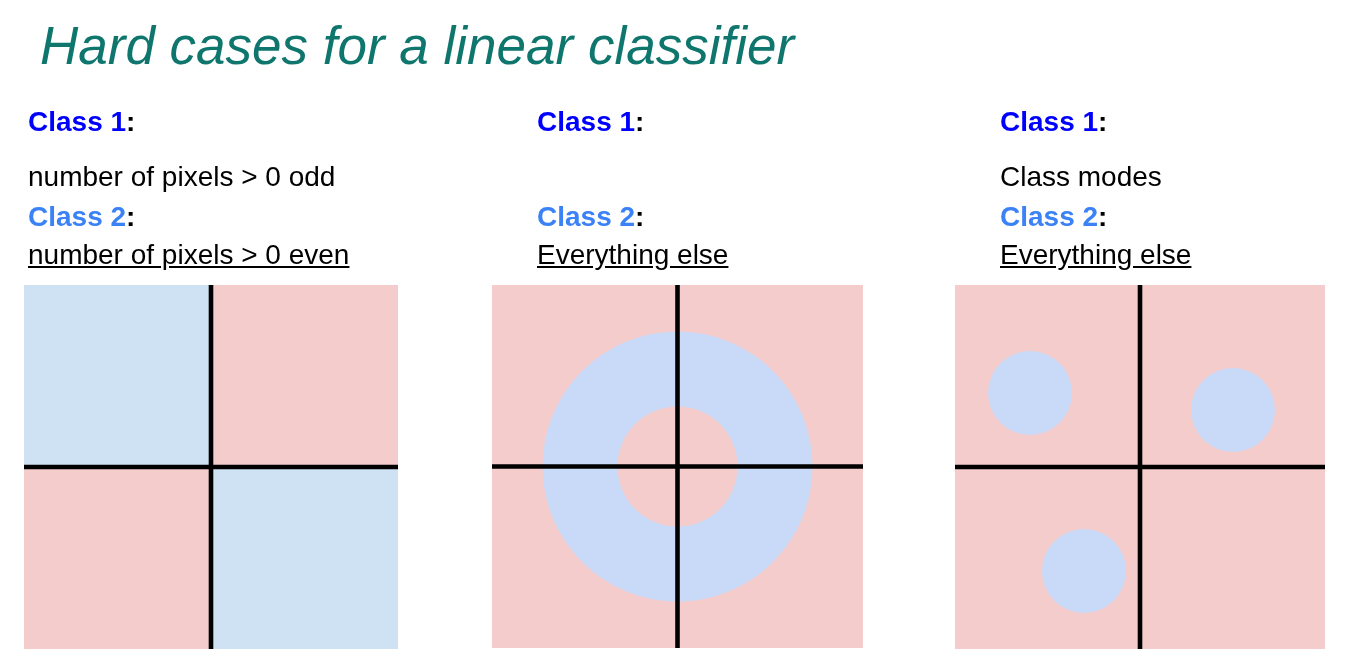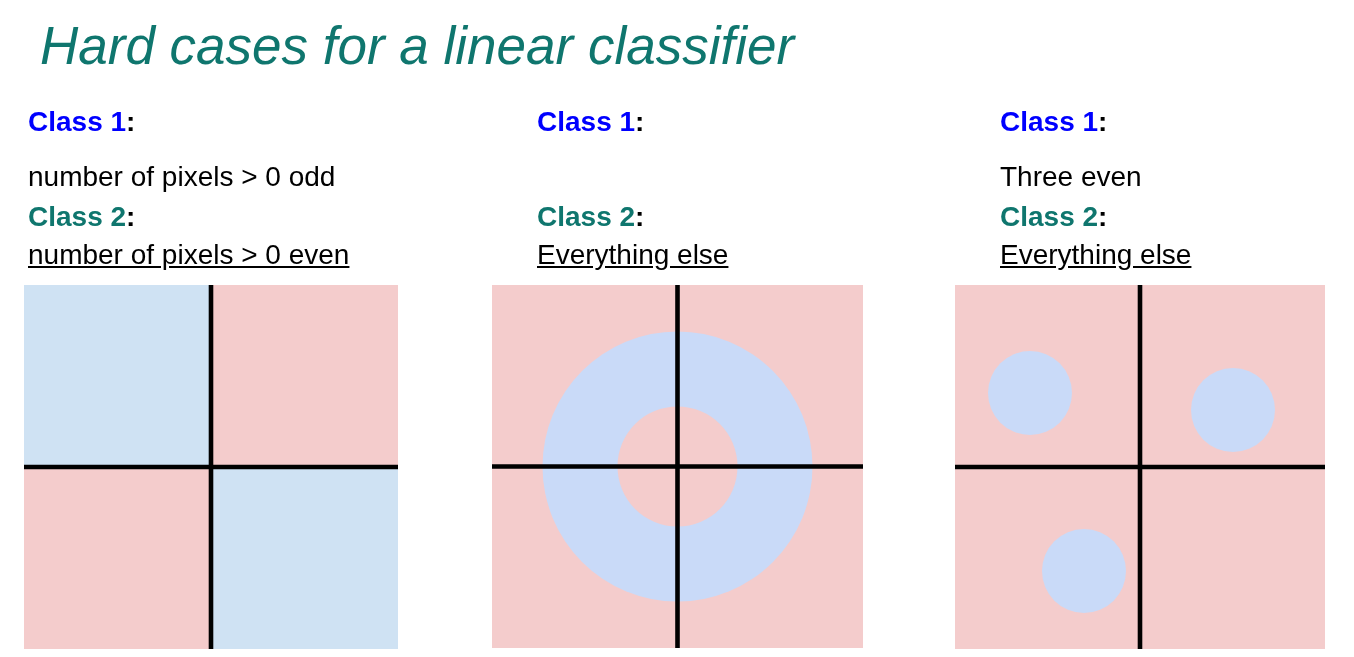--- a/index.html
+++ b/index.html
@@ -39,21 +39,21 @@
   .panel-2 .t-line { left: 45px; }
   .panel-3 .t-line { left: 45px; }
 
   .row-label-1 { top: 105px; }
   .row-desc-1  { top: 143px; margin-top: 17px; }
   .row-label-2 { top: 200px; }
   .row-desc-2  { top: 238px; text-decoration: underline; }
 
   .label-strong { font-weight: 700; }
   .class1-color { color: #0000ff; text-align: center; }
-  .class2-color { color: #0f766e; }
+  .class2-color { color: #3b82f6; }
   .colon { font-weight: 700; color: #000000; }
 
   .diagram {
     position: absolute;
     left: 0; top: 285px;
     display: block;
   }
 </style>
 </head>
 <body>
@@ -85,21 +85,21 @@
         <rect x="0" y="0" width="371" height="363" fill="#f4cccc"></rect>
         <circle cx="185.5" cy="181.5" r="135" fill="#c9daf8"></circle>
         <circle cx="185.5" cy="181.5" r="60" fill="#f4cccc"></circle>
         <line x1="185.5" y1="0" x2="185.5" y2="363" stroke="#000000" stroke-width="4.6"></line>
         <line x1="0" y1="181.5" x2="371" y2="181.5" stroke="#000000" stroke-width="4.6"></line>
       </svg>
   </section>
 
   <section class="panel panel-3">
     <p class="t-line row-label-1"><span class="label-strong class1-color">Class 1</span><span class="colon">:</span></p>
-    <p class="t-line row-desc-1">Three even</p>
+    <p class="t-line row-desc-1">Class modes</p>
     <p class="t-line row-label-2"><span class="label-strong class2-color">Class 2</span><span class="colon">:</span></p>
     <p class="t-line row-desc-2">Everything else</p>
     <svg class="diagram" width="370" height="364" viewBox="0 0 370 364">
         <rect x="0" y="0" width="370" height="364" fill="#f4cccc"></rect>
         <circle cx="75" cy="108" r="42" fill="#c9daf8"></circle>
         <circle cx="278" cy="125" r="42" fill="#c9daf8"></circle>
         <circle cx="129" cy="286" r="42" fill="#c9daf8"></circle>
         <line x1="185" y1="0" x2="185" y2="364" stroke="#000000" stroke-width="4.6"></line>
         <line x1="0" y1="182" x2="370" y2="182" stroke="#000000" stroke-width="4.6"></line>
       </svg>

